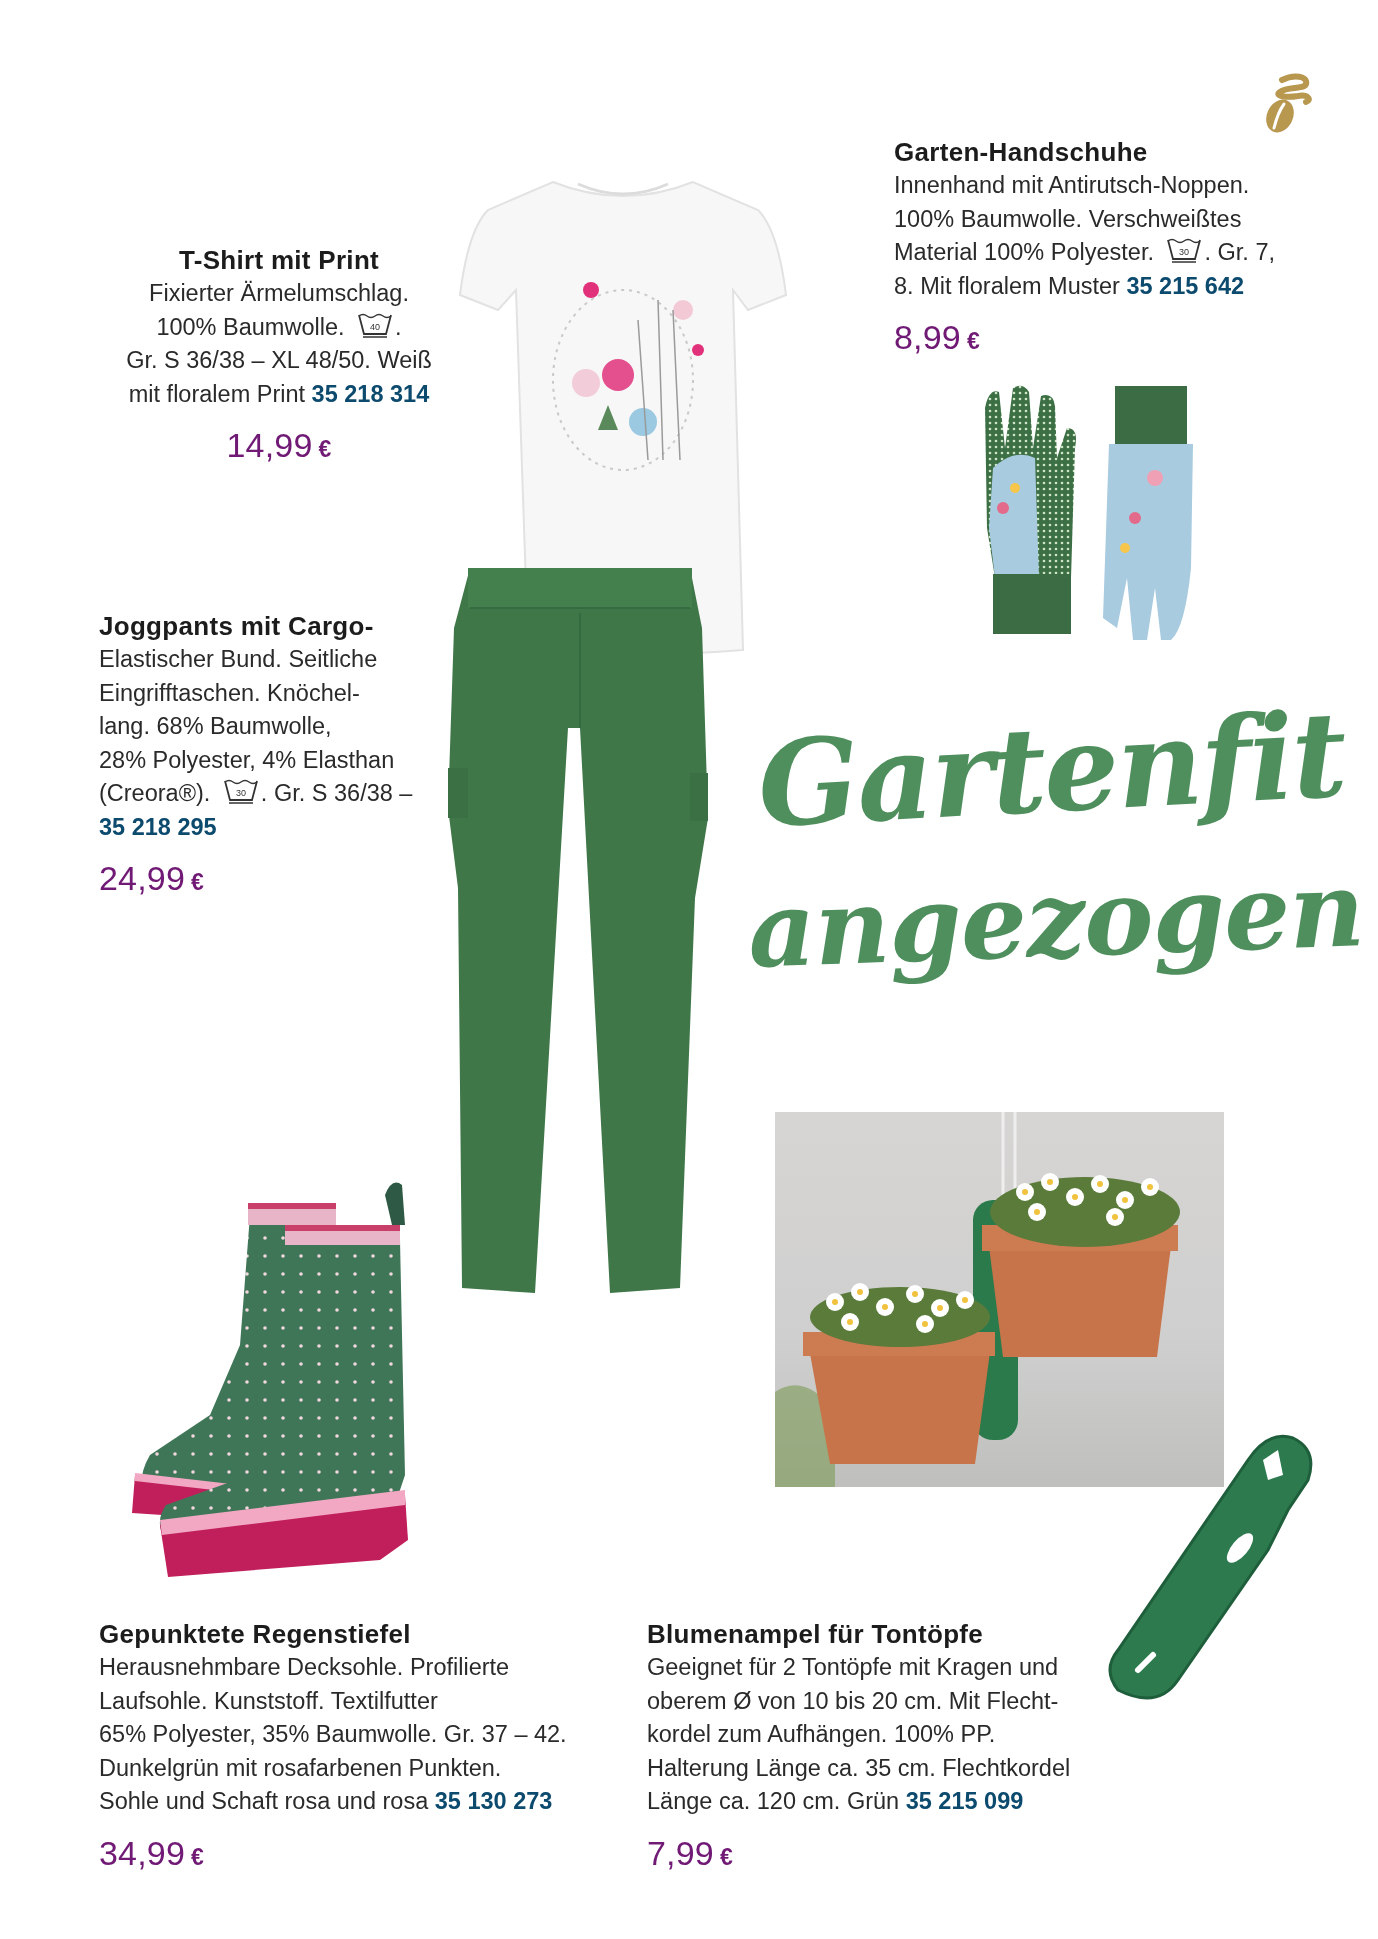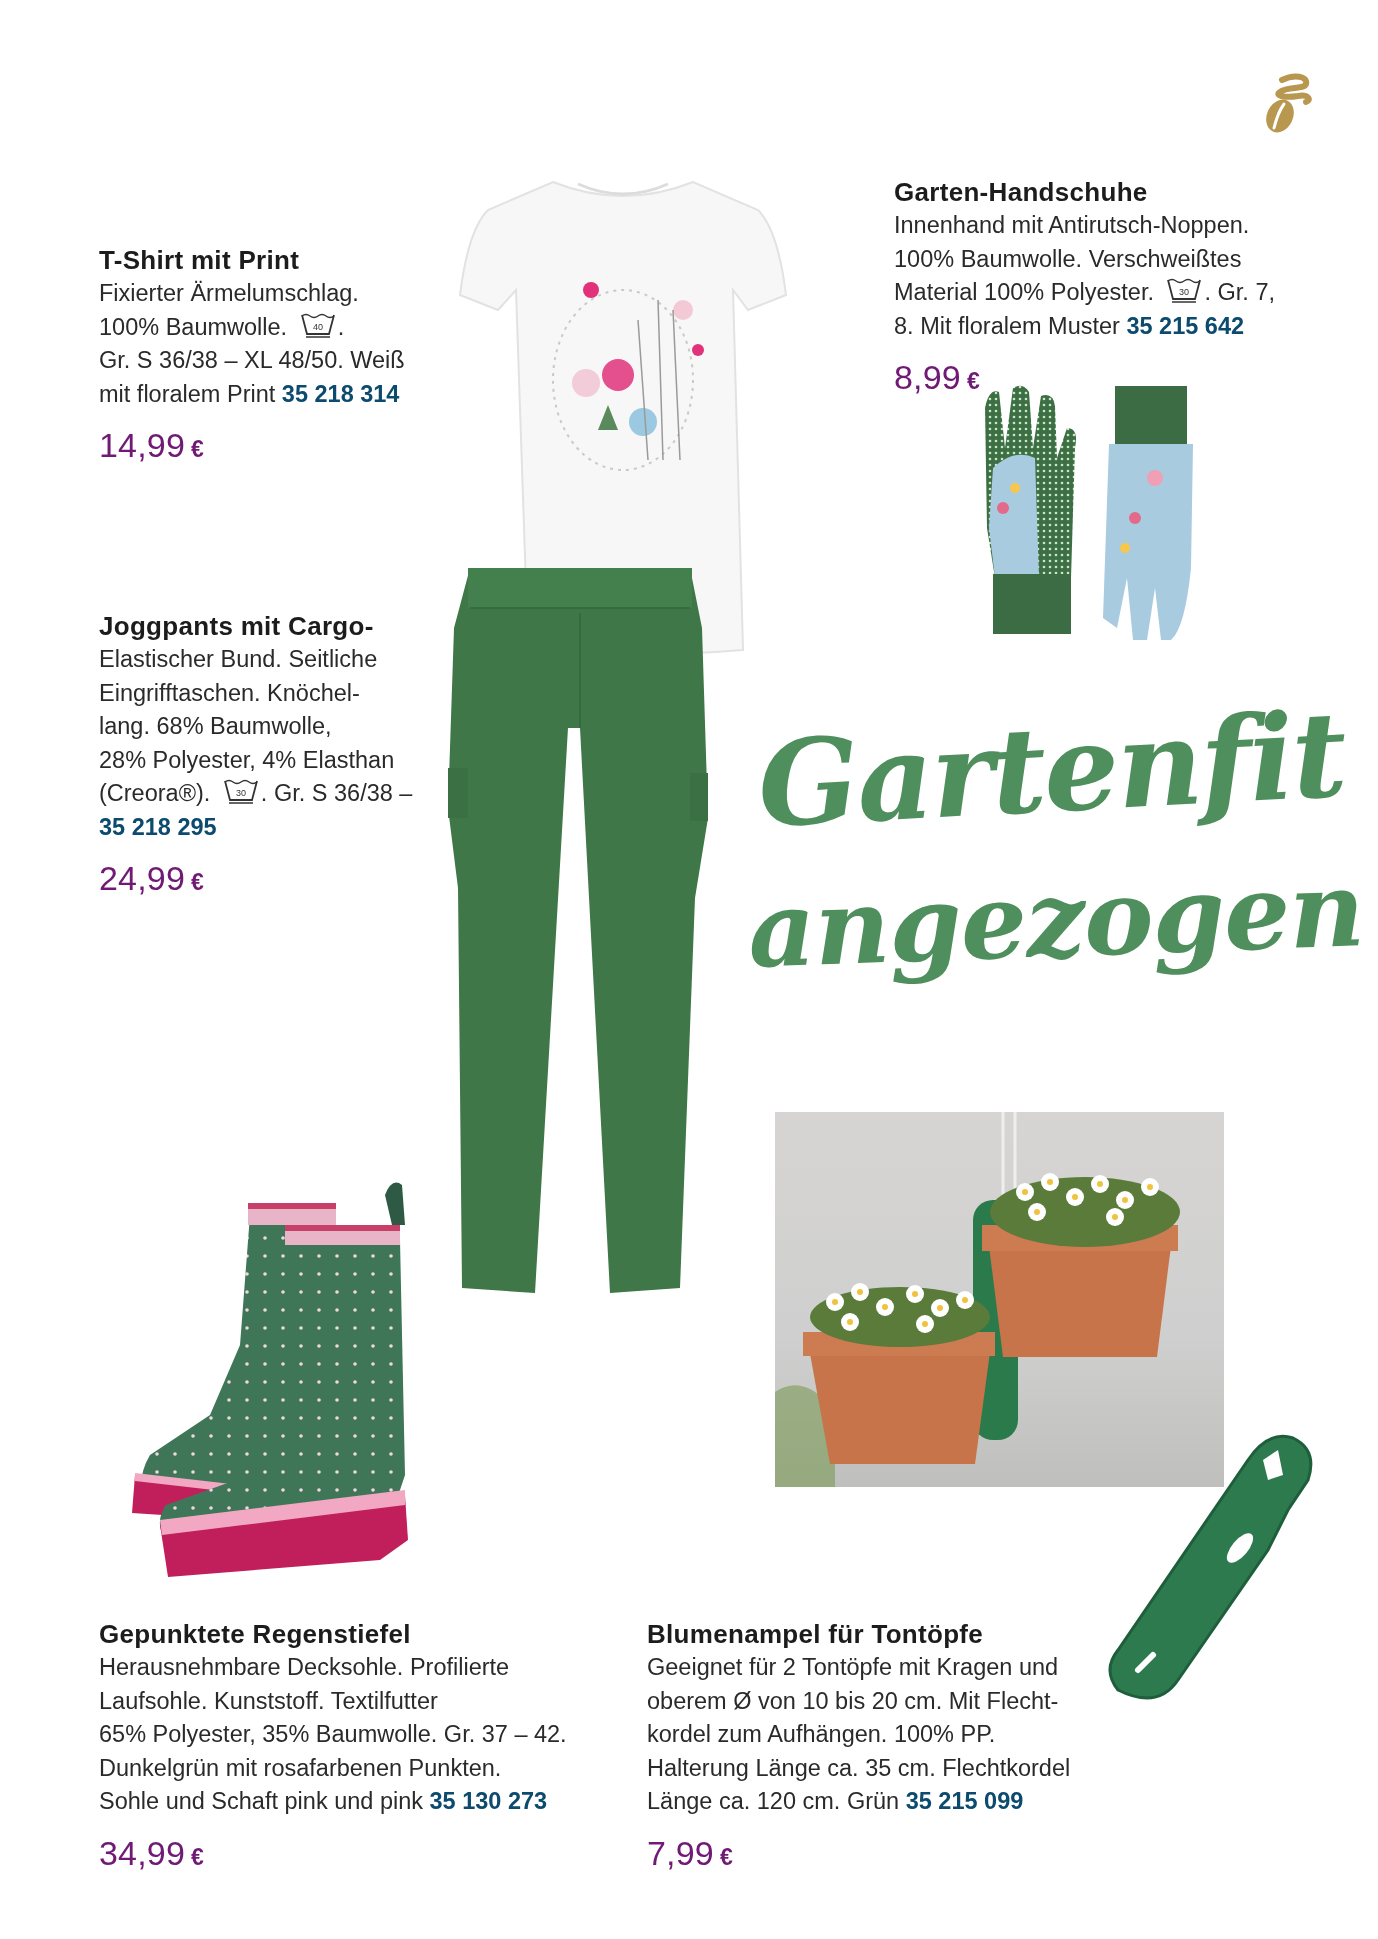--- a/index.html
+++ b/index.html
@@ -19,38 +19,38 @@
 <body>
 
 <div class="abs" style="left:1258px;top:72px;width:60px;height:64px;">
   <svg width="60" height="64" viewBox="0 0 60 64">
     <path d="M24 8 C36 2 50 4 48 12 C46 18 30 14 22 20 C16 24 28 26 40 24 C50 22 54 28 48 30" fill="none" stroke="#b8974f" stroke-width="6" stroke-linecap="round"></path>
     <ellipse cx="22" cy="44" rx="13" ry="17" transform="rotate(25 22 44)" fill="#b8974f"></ellipse>
     <path d="M26 32 C20 40 18 48 16 56" stroke="#ffffff" stroke-width="3" fill="none" stroke-linecap="round"></path>
   </svg>
 </div>
 
-<div class="prod" style="left:99px;top:244px;width:360px;">
+<div class="prod" style="left:99px;top:244px;width:360px;text-align:center;">
   <h3>T-Shirt mit Print</h3>
   <div class="desc">
     <div>Fixierter Ärmelumschlag.</div>
     <div><span>100% Baumwolle.</span>
       <svg class="wash" width="36" height="26" viewBox="0 0 36 26">
           <path d="M2 3 L7 22 L29 22 L34 3" fill="none" stroke="#333" stroke-width="1.8"></path>
           <path d="M2 4 Q6 1 10 4 Q14 7 18 4 Q22 1 26 4 Q30 7 34 4" fill="none" stroke="#333" stroke-width="1.4"></path>
           <line x1="6" y1="25" x2="30" y2="25" stroke="#333" stroke-width="1.5"></line>
           <text x="18" y="18" font-size="9" text-anchor="middle" fill="#333" font-family="Liberation Sans, sans-serif">40</text>
         </svg>.</div>
     <div>Gr. S 36/38 – XL 48/50. Weiß</div>
     <div><span>mit floralem Print</span> <b>35 218 314</b></div>
   </div>
   <div class="price"><span>14,99</span><span class="eur">€</span></div>
 </div>
 
-<div class="prod" style="left:894px;top:136px;width:440px;margin-top:40px;">
+<div class="prod" style="left:894px;top:136px;width:440px;">
   <h3>Garten-Handschuhe</h3>
   <div class="desc">
     <div>Innenhand mit Antirutsch-Noppen.</div>
     <div>100% Baumwolle. Verschweißtes</div>
     <div><span>Material 100% Polyester.</span>
       <svg class="wash" width="36" height="26" viewBox="0 0 36 26">
           <path d="M2 3 L7 22 L29 22 L34 3" fill="none" stroke="#333" stroke-width="1.8"></path>
           <path d="M2 4 Q6 1 10 4 Q14 7 18 4 Q22 1 26 4 Q30 7 34 4" fill="none" stroke="#333" stroke-width="1.4"></path>
           <line x1="6" y1="25" x2="30" y2="25" stroke="#333" stroke-width="1.5"></line>
           <text x="18" y="18" font-size="9" text-anchor="middle" fill="#333" font-family="Liberation Sans, sans-serif">30</text>
@@ -81,21 +81,21 @@
   <div class="price"><span>24,99</span><span class="eur">€</span></div>
 </div>
 
 <div class="prod" style="left:99px;top:1618px;width:520px;">
   <h3>Gepunktete Regenstiefel</h3>
   <div class="desc">
     <div>Herausnehmbare Decksohle. Profilierte</div>
     <div>Laufsohle. Kunststoff. Textilfutter</div>
     <div>65% Polyester, 35% Baumwolle. Gr. 37 – 42.</div>
     <div>Dunkelgrün mit rosafarbenen Punkten.</div>
-    <div><span>Sohle und Schaft pink und pink</span> <b>35 130 273</b></div>
+    <div><span>Sohle und Schaft rosa und rosa</span> <b>35 130 273</b></div>
   </div>
   <div class="price"><span>34,99</span><span class="eur">€</span></div>
 </div>
 
 <div class="prod" style="left:647px;top:1618px;width:480px;">
   <h3>Blumenampel für Tontöpfe</h3>
   <div class="desc">
     <div>Geeignet für 2 Tontöpfe mit Kragen und</div>
     <div>oberem Ø von 10 bis 20 cm. Mit Flecht-</div>
     <div>kordel zum Aufhängen. 100% PP.</div>

